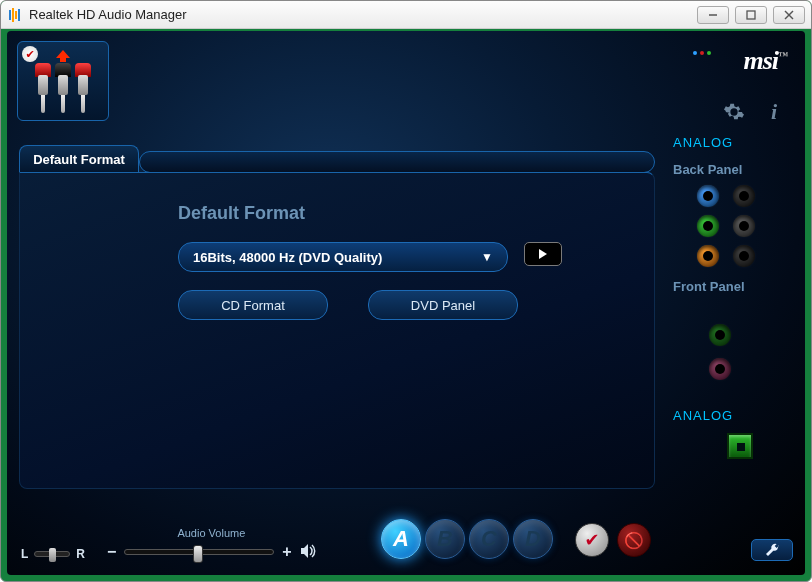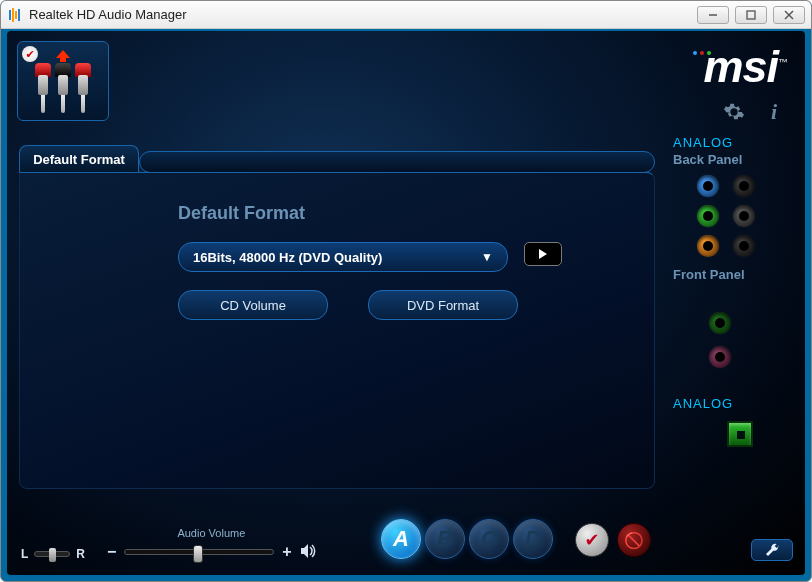--- a/index.html
+++ b/index.html
@@ -1,21 +1,21 @@
 <!DOCTYPE html>
 <html><head>
 <meta charset="utf-8">
 <style>
   * { box-sizing: border-box; margin: 0; padding: 0; font-family: "Segoe UI", Arial, sans-serif; }
   body { background: #fff; }
 
   .window {
     width: 812px; height: 582px; position: relative;
     border: 1px solid #888; border-radius: 6px; overflow: hidden;
-    background: #0369a1;
+    background: #15803d;
   }
 
   
   .titlebar {
     height: 28px; display: flex; align-items: center; padding: 0 6px;
     background: linear-gradient(#fdfdfd,#ebebeb); border-bottom:1px solid #ccc;
     font-size: 13px; color:#222;
   }
   .titlebar .app-icon { width:16px; height:16px; display:flex; align-items:center; justify-content:center; margin-right:6px;}
   .titlebar .spacer { flex:1; }
@@ -29,22 +29,22 @@
   
   .client {
     position:absolute; left:6px; right:6px; top:30px; bottom:6px;
     background: radial-gradient(ellipse at 40% 30%, #103055 0%, #071b35 35%, #020a18 70%, #000 100%);
     border-radius:4px; overflow:hidden;
   }
 
   
   .msi-logo {
     position:absolute; right:18px; top:22px; color:#fff;
-    font-family: Liberation Sans, sans-serif; font-weight:bold; font-style:italic;
-    font-size:45px; letter-spacing:-1px; line-height:0.6;
+    font-family: Liberation Serif, serif; font-weight:bold; font-style:italic;
+    font-size:26px; letter-spacing:-1px; line-height:0.6;
   }
   .msi-logo::after{ content:"™"; font-size:10px; font-style:normal; vertical-align:super; color:#bbb;}
   .logo-dots{ position:absolute; right:94px; top:20px; display:flex; gap:3px;}
   .logo-dots span{ width:4px; height:4px; border-radius:50%; }
   .logo-dots span:nth-child(1){background:#2ea0ff;}
   .logo-dots span:nth-child(2){background:#d02020;}
   .logo-dots span:nth-child(3){background:#30c030;}
 
   
   .top-icons{ position:absolute; right:20px; top:70px; display:flex; gap:18px;}
@@ -116,21 +116,21 @@
     color:#dbe8f5; font-size:13px; display:flex; align-items:center; justify-content:center;
   }
   .hint{ margin-left:130px; margin-top:22px; color:#577998; font-size:12px;}
 
   
   .side{
     position:absolute; right:12px; top:100px; width:120px; bottom:14px;
     color:#6c93b5; font-size:13px;
   }
   .side .sec-title{ color:#00c2ff; font-weight:normal; letter-spacing:1px; margin-top:4px;}
-  .side .sub{ color:#6c93b5; font-weight:bold; margin-top:2px; margin-bottom:8px;}
+  .side .sub{ color:#6c93b5; font-weight:bold; margin-top:12px; margin-bottom:8px;}
   .jack-grid{ display:grid; grid-template-columns:28px 28px; gap:8px 8px; margin-left:24px; margin-bottom:10px;}
   .jack{ width:22px; height:22px; border-radius:50%; position:relative;
     box-shadow: inset 0 2px 4px rgba(0,0,0,.7), 0 0 2px rgba(255,255,255,.1);}
   .jack::after{content:"";position:absolute;inset:6px;border-radius:50%;background:#000;}
   .jack.blue{background:radial-gradient(circle at 35% 30%,#4aa0ff,#0a3560);}
   .jack.green{background:radial-gradient(circle at 35% 30%,#3ccc3c,#0a4a0a);}
   .jack.orange{background:radial-gradient(circle at 35% 30%,#ffa030,#5a2a00);}
   .jack.black{background:radial-gradient(circle at 35% 30%,#777,#111);}
   .jack.grey{background:radial-gradient(circle at 35% 30%,#aaa,#333);}
   .jack.pink{background:radial-gradient(circle at 35% 30%,#ff7ab5,#5a1035);}
@@ -287,22 +287,22 @@
         <div class="format-select">
           <span>16Bits, 48000 Hz (DVD Quality)</span>
           <span class="caret">▼</span>
         </div>
         <div class="play-btn">
             <span></span>
           </div>
       </div>
 
       <div class="fmt-btn-row">
-        <div class="fmt-btn">CD Volume</div>
-        <div class="fmt-btn">DVD Format</div>
+        <div class="fmt-btn">CD Format</div>
+        <div class="fmt-btn">DVD Panel</div>
       </div>
 
     </div>
 
     <div class="side">
       <div class="sec-title">ANALOG</div>
       <div class="sub">Back Panel</div>
       <div class="jack-grid">
         <div class="jack blue"></div>
         <div class="jack black dim"></div>

